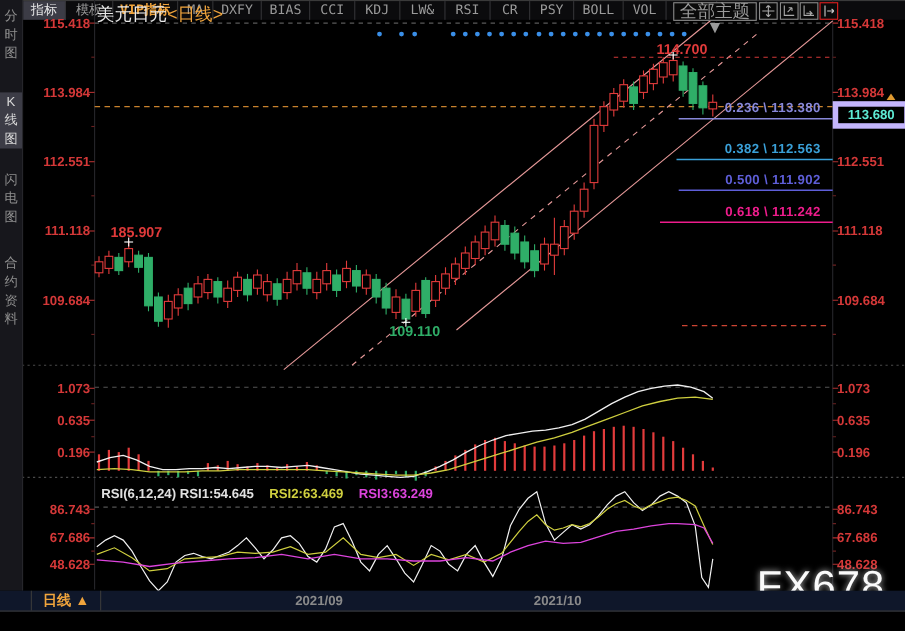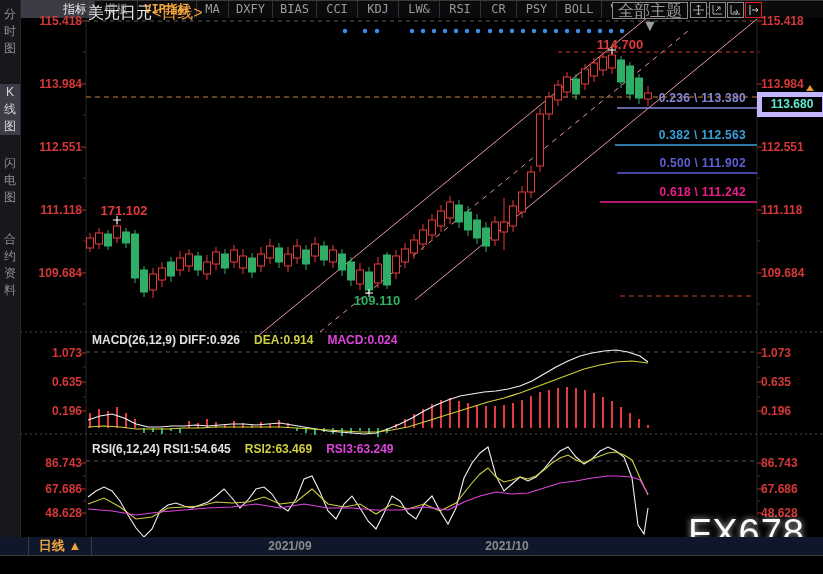--- a/index.html
+++ b/index.html
@@ -424,48 +424,45 @@
       <div class="axlbl axR" style="top: 506px;">48.628</div>
     </div>
   <div id="fibs">
       <div class="fiblbl" style="top: 91px; color: rgb(135, 135, 216);">0.236 \ 113.380</div>
       <div class="fiblbl" style="top: 128px; color: rgb(58, 160, 216);">0.382 \ 112.563</div>
       <div class="fiblbl" style="top: 156px; color: rgb(94, 94, 216);">0.500 \ 111.902</div>
       <div class="fiblbl" style="top: 185px; color: rgb(238, 28, 140);">0.618 \ 111.242</div>
     </div>
   <div id="anns">
       <div class="ann" style="left: 578px; top: 37px; color: rgb(224, 58, 58);">114.700</div>
-      <div class="ann" style="left: 82px; top: 203px; color: rgb(224, 58, 58);">171.102</div>
+      <div class="ann" style="left: 82px; top: 203px; color: rgb(224, 58, 58);">185.907</div>
       <div class="ann" style="left: 335px; top: 293px; color: rgb(47, 174, 104);">109.110</div>
     </div>
 
   <div id="pricebox" class="abs">113.680</div>
   <div id="pricetri" class="abs"></div>
 
-  <div class="hdr" style="left:92px;top:333px;">
-    <span style="color:#e0e0e0;">MACD(26,12,9) DIFF:0.926</span><span style="color:#cfcf3f;">DEA:0.914</span><span style="color:#dd44dd;">MACD:0.024</span>
-  </div>
   <div class="hdr" style="left:92px;top:442px;">
     <span style="color:#e0e0e0;">RSI(6,12,24) RSI1:54.645</span><span style="color:#cfcf3f;">RSI2:63.469</span><span style="color:#dd44dd;">RSI3:63.249</span>
   </div>
 
   <div id="wm" class="abs">FX678</div>
 
   <div id="daterow" class="abs">
     <div id="periodcell">
       <span>日线</span>
       <span>▲</span>
     </div>
     <div class="datelbl" style="left:260px;">2021/09</div>
     <div class="datelbl" style="left:477px;">2021/10</div>
   </div>
 
   <div id="toolbar">
       <div class="tbsp"></div>
-      <div class="tbi act" style="width: 38px; padding-left: 35px;">指标</div>
+      <div class="tbi act" style="width: 38px;">指标</div>
       <div class="tbi " style="width: 42px;">模板</div>
       <div class="tbi vip" style="width: 58px;">VIP指标</div>
       <div class="tbi " style="width: 31px;">MA</div>
       <div class="tbi " style="width: 43px;">DXFY</div>
       <div class="tbi " style="width: 43px;">BIAS</div>
       <div class="tbi " style="width: 40px;">CCI</div>
       <div class="tbi " style="width: 40px;">KDJ</div>
       <div class="tbi " style="width: 40px;">LW&amp;</div>
       <div class="tbi " style="width: 40px;">RSI</div>
       <div class="tbi " style="width: 35px;">CR</div>

